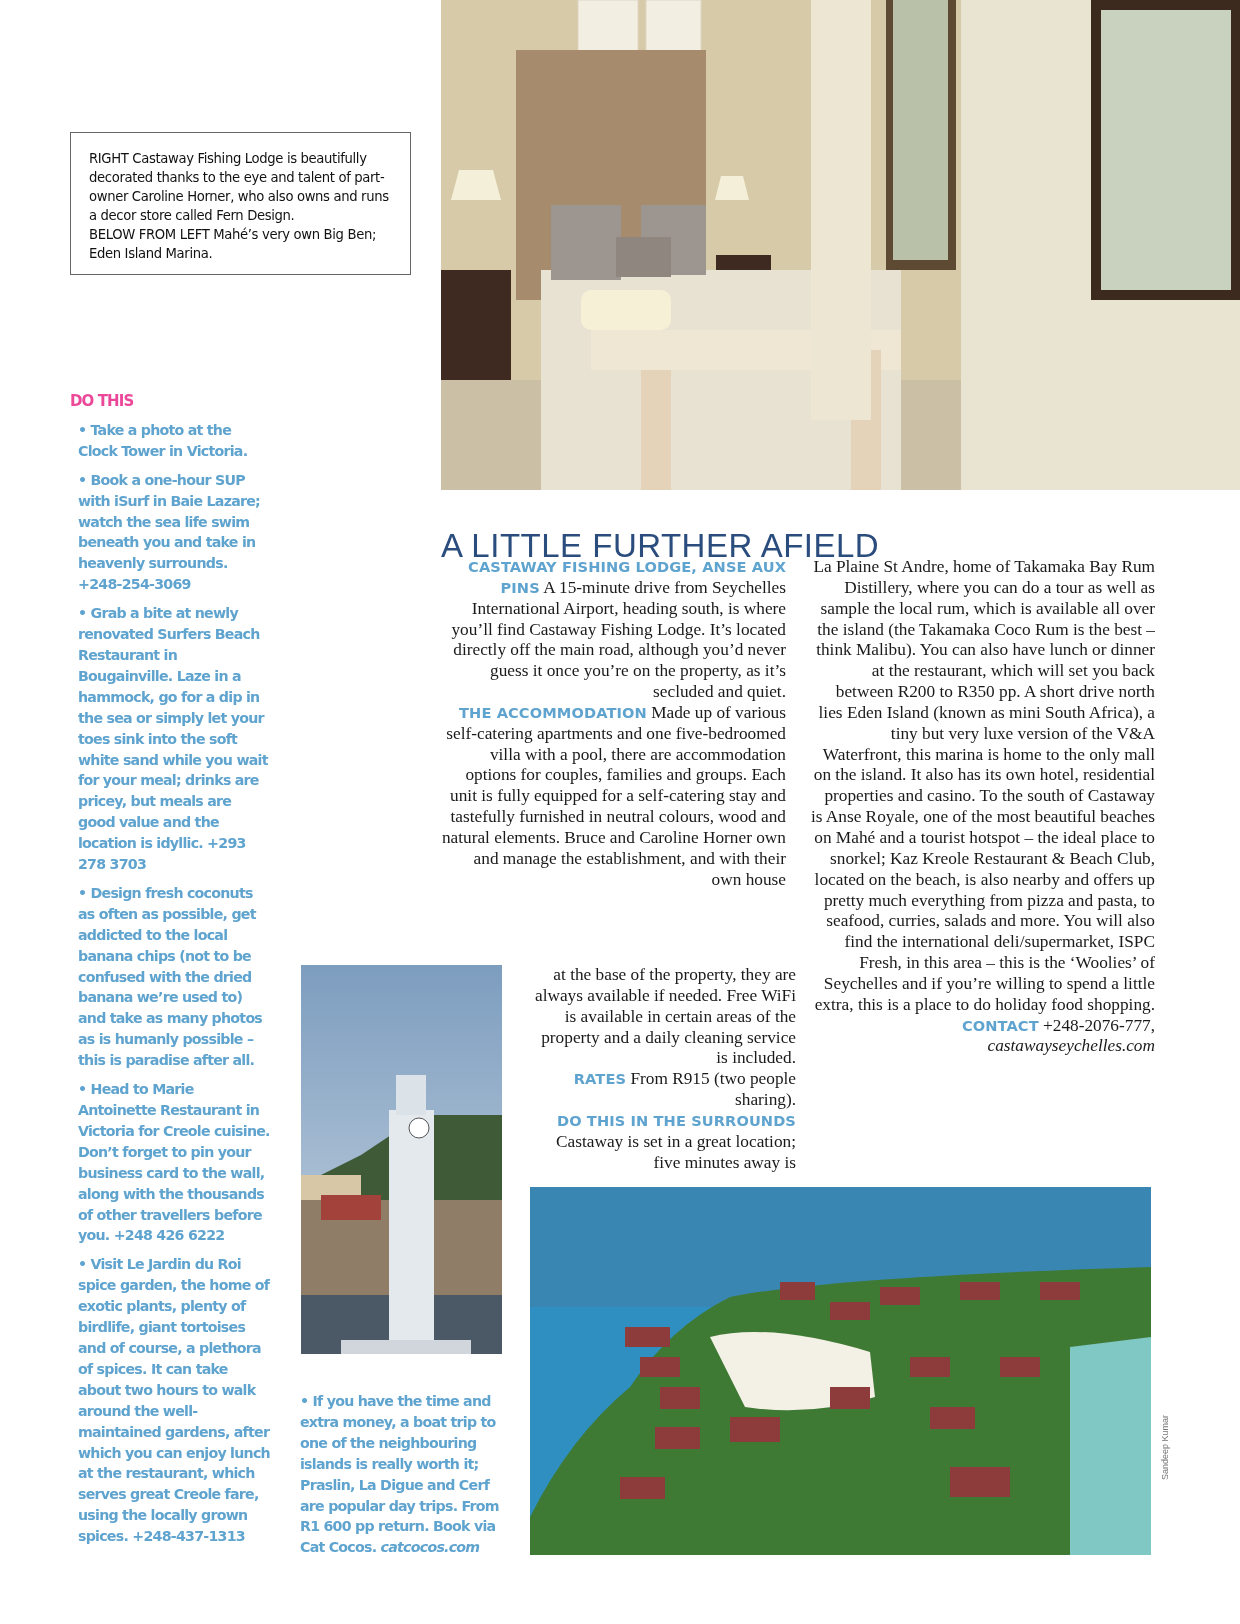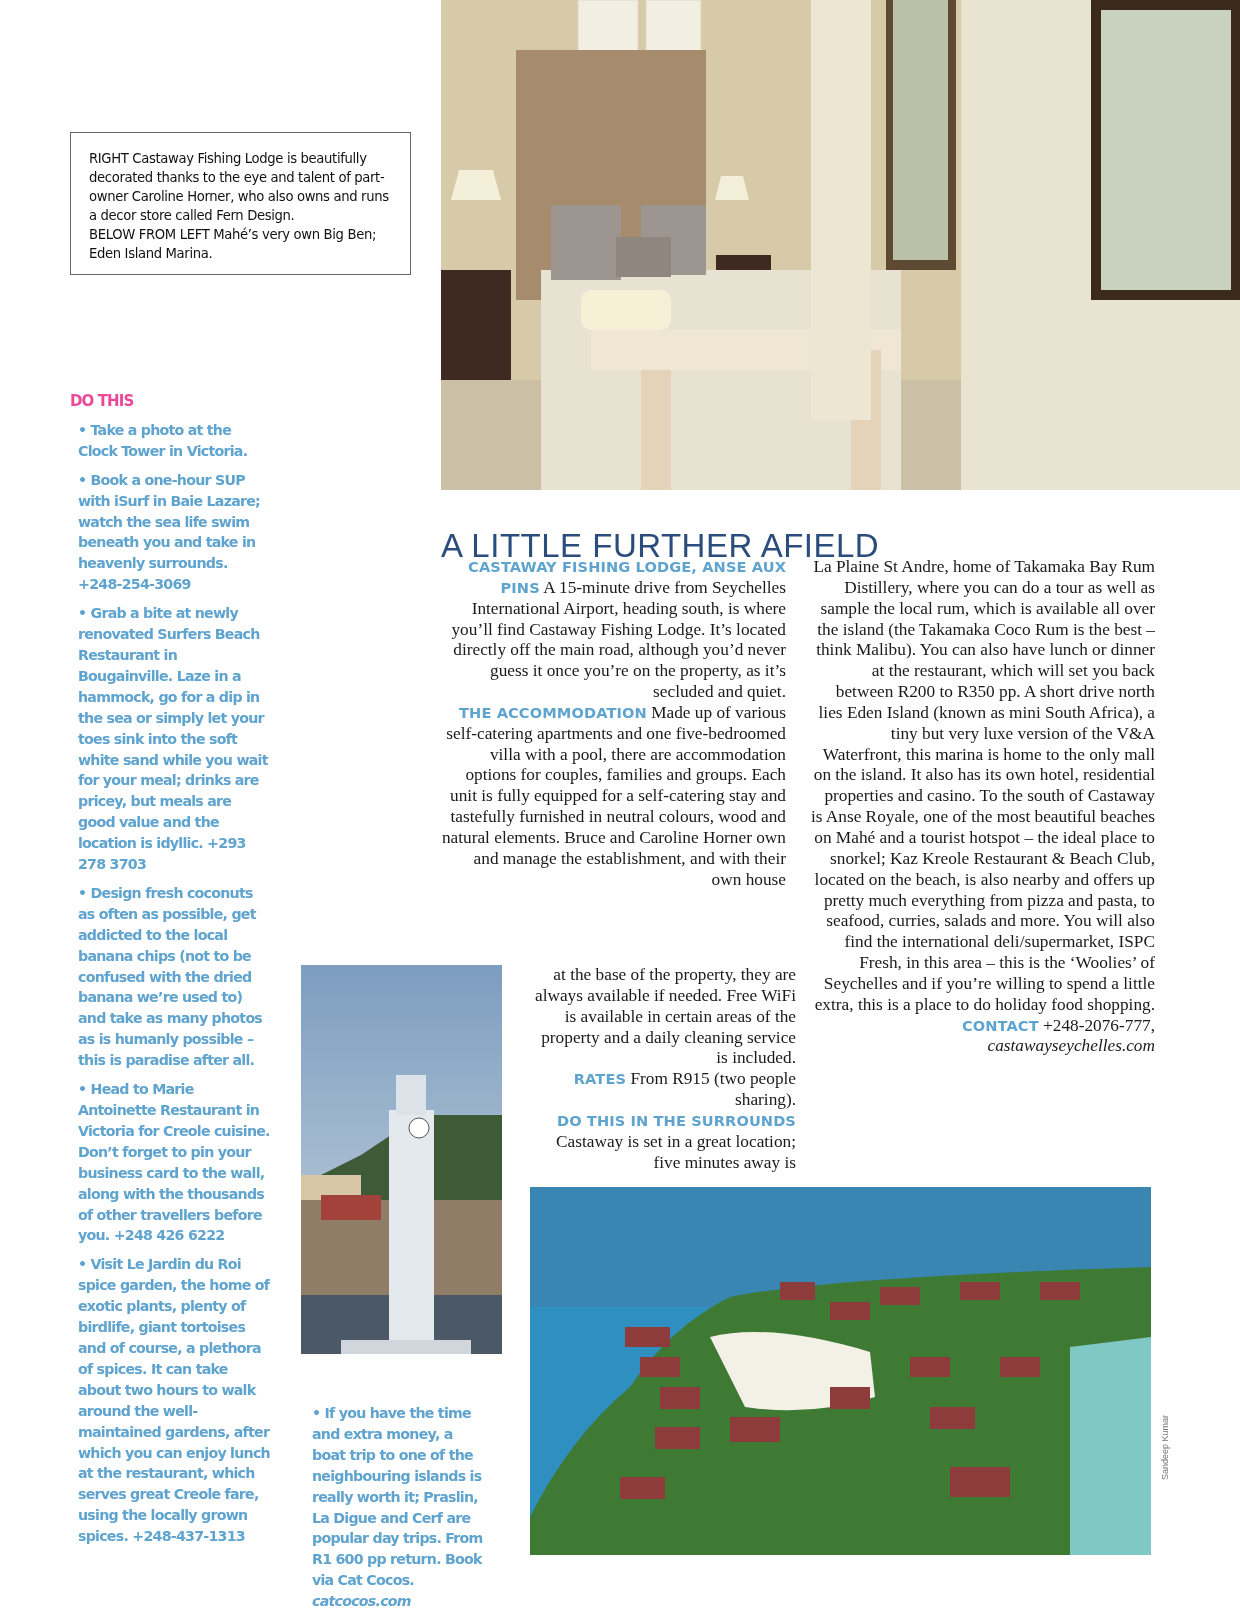--- a/index.html
+++ b/index.html
@@ -7,21 +7,21 @@
   .abs{position:absolute;}
   
   .caption-box{left:70px;top:132px;width:341px;height:143px;border:1.5px solid #666;box-sizing:border-box;padding:16px 16px 0 18px;
     font-family:"DejaVu Sans",sans-serif;font-size:13.2px;line-height:19px;color:#111;letter-spacing:-0.35px;}
   .caption-box b{font-weight:normal;}
   
   .sidebar{left:70px;top:391px;width:210px;font-family:"DejaVu Sans",sans-serif;font-size:14.2px;line-height:20.9px;color:#5fa3cf;font-weight:bold;letter-spacing:-0.75px;}
   .sidebar .head{color:#ec4899;font-size:15px;letter-spacing:-0.9px;}
   .sidebar p{margin:8px;}
   .sidebar2{left:300px;top:1391px;width:200px;font-family:"DejaVu Sans",sans-serif;font-size:14.2px;line-height:20.9px;color:#5fa3cf;font-weight:bold;letter-spacing:-0.75px;}
-  .sidebar2 p{margin:12px;}
+  .sidebar2 p{margin:0;}
   .sidebar2 i{font-style:italic;}
   
   .photo{overflow:hidden;}
   
   .headline{left:441px;top:527px;font-family:"Liberation Sans",sans-serif;font-size:33px;font-weight:normal;color:#2b4d7e;letter-spacing:0.5px;white-space:nowrap;}
   .col{font-family:"Liberation Serif",serif;font-size:17.3px;line-height:20.85px;color:#1a1a1a;}
   .col p{margin:0;text-align:right;}
   .kicker{font-family:"DejaVu Sans",sans-serif;font-weight:bold;color:#5fa3cf;font-size:14.6px;letter-spacing:0.1px;}
   .col1{left:441px;top:557px;width:345px;}
   .col1b{left:531px;top:933px;width:265px;margin-top:32px;}

